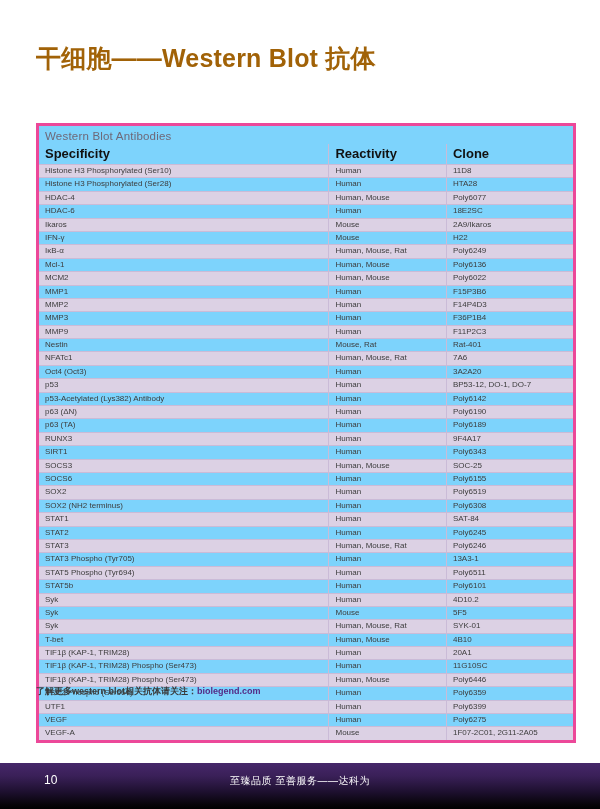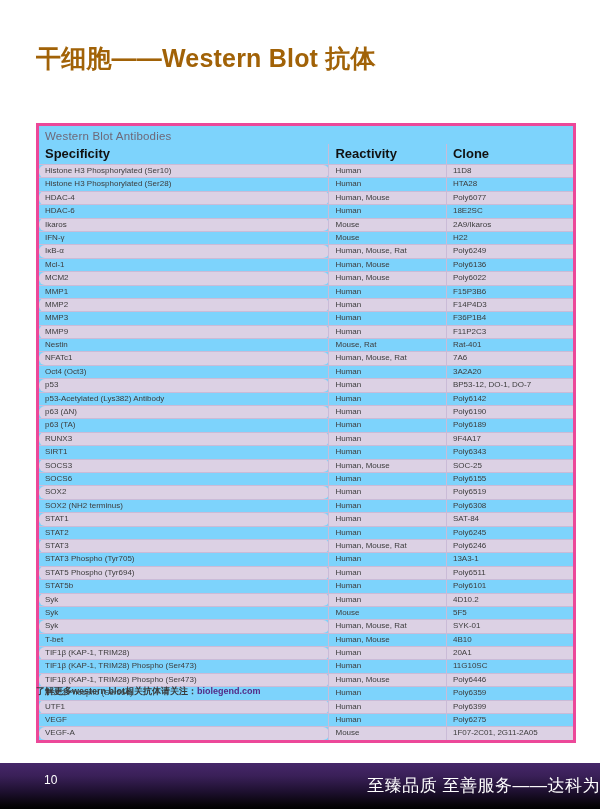--- a/index.html
+++ b/index.html
@@ -52,21 +52,21 @@
     font-size: 8px;
     color: #3c3c3c;
     padding: 2px 4px 2px 6px;
     height: 8.3px;
     line-height: 1.05;
     border-top: 1px solid #cabbd7;
     border-left: 1px solid #cabbd7;
     white-space: nowrap;
     overflow: hidden;
   }
-  table.ab-table td:first-child { border-left: none; border-radius: 6px; }
+  table.ab-table td:first-child { border-left: none; }
   table.ab-table tbody tr:nth-child(odd) { background: #dcd1e4; }
   .footnote {
     position: absolute;
     left: 36px; top: 685px;
     font-size: 9px;
     color: #3a3a3a;
     font-weight: 600;
   }
   .footnote .link {
     color: #542a85;
@@ -82,22 +82,22 @@
   .footer-page-num {
     position: absolute;
     left: 44px; top: 10px;
     font-size: 12px;
     color: #ffffff;
   }
   .footer-slogan {
     position: absolute;
     left: 0; top: 11px;
     width: 100%;
-    text-align: right;
-    font-size: 17px;
+    text-align: center;
+    font-size: 10px;
     color: #ffffff;
     letter-spacing: 0.5px;
   }
 </style>
 </head>
 <body>
 
 <div class="page-title">干细胞——Western Blot 抗体</div>
 
 <div class="table-wrap">

